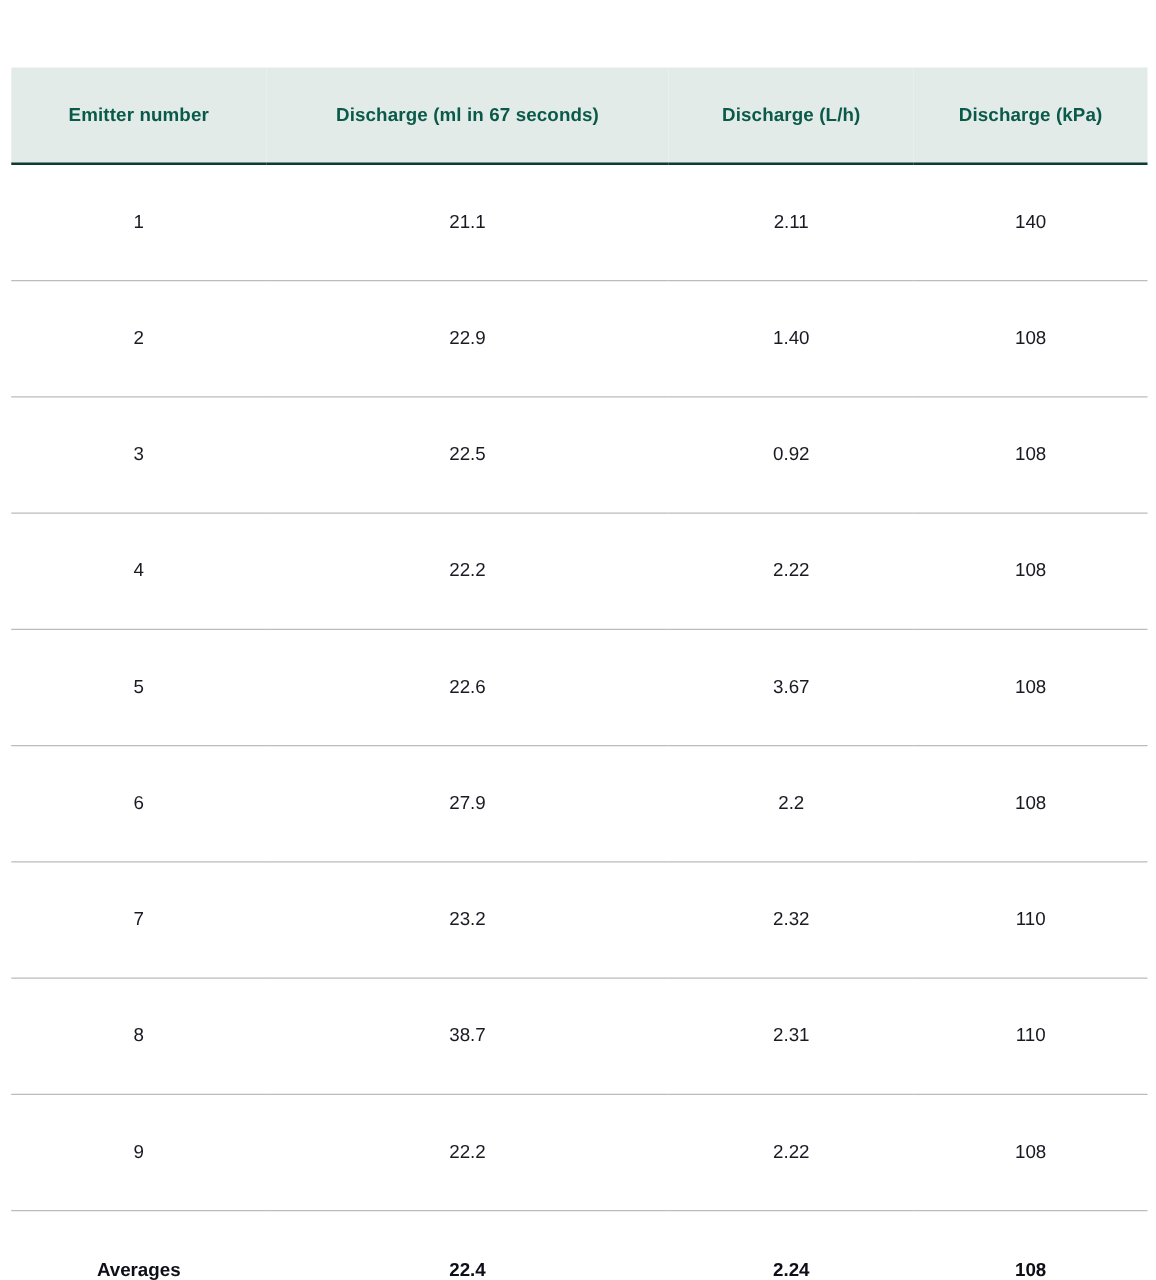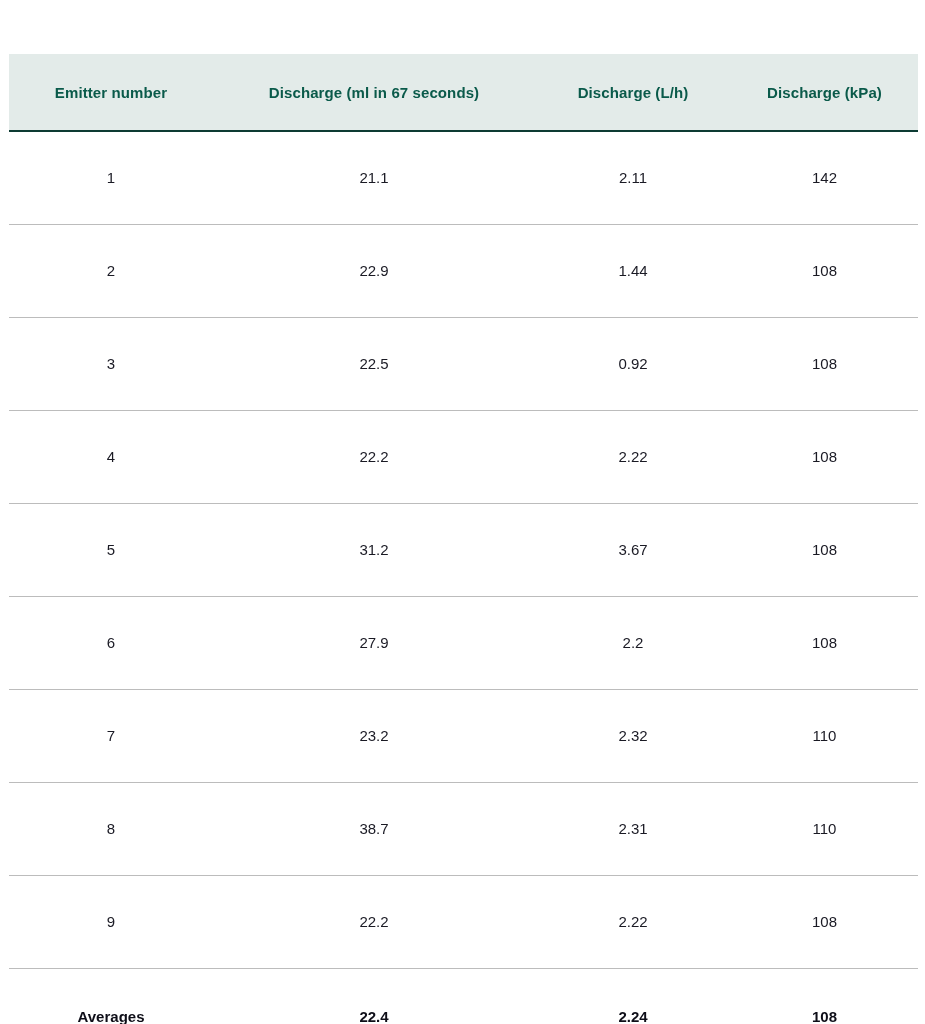--- a/index.html
+++ b/index.html
@@ -93,47 +93,47 @@
         <th>Discharge (L/h)</th>
         <th>Discharge (kPa)</th>
       </tr>
     </thead>
     <tbody>
 
       <tr class="data-row">
         <td>1</td>
         <td>21.1</td>
         <td>2.11</td>
-        <td>142</td>
+        <td>140</td>
       </tr>
 
       <tr class="data-row">
         <td>2</td>
         <td>22.9</td>
-        <td>1.44</td>
+        <td>1.40</td>
         <td>108</td>
       </tr>
 
       <tr class="data-row">
         <td>3</td>
         <td>22.5</td>
         <td>0.92</td>
         <td>108</td>
       </tr>
 
       <tr class="data-row">
         <td>4</td>
         <td>22.2</td>
         <td>2.22</td>
         <td>108</td>
       </tr>
 
       <tr class="data-row">
         <td>5</td>
-        <td>31.2</td>
+        <td>22.6</td>
         <td>3.67</td>
         <td>108</td>
       </tr>
 
       <tr class="data-row">
         <td>6</td>
         <td>27.9</td>
         <td>2.2</td>
         <td>108</td>
       </tr>

